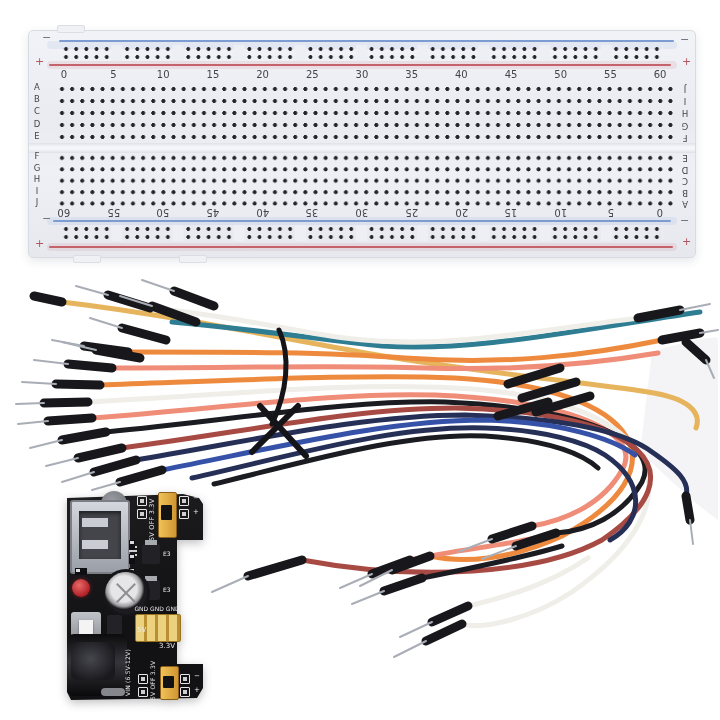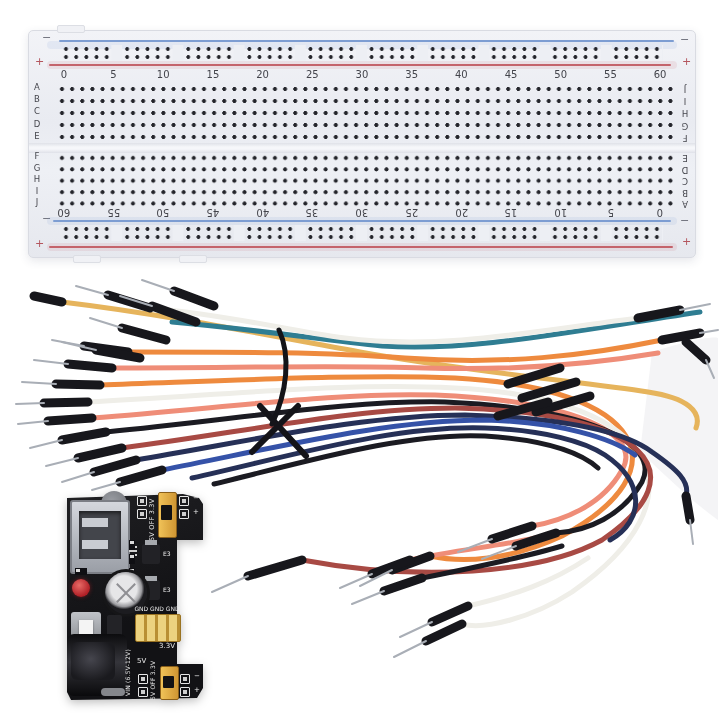--- a/index.html
+++ b/index.html
@@ -311,21 +311,21 @@
     <span class="mtext" style="left:98px;top:62px;font-size:6px;">E3</span>
     <div class="reg" style="left:77px;top:92px;"></div>
     <span class="mtext" style="left:98px;top:98px;font-size:6px;">E3</span>
 
     <div class="cap"></div>
     <div class="led"></div>
     <div class="smd" style="left:10px;top:80px;width:12px;height:7px;"></div>
 
     <span class="mtext" style="left:64px;top:117px;width:56px;text-align:center;font-size:6px;">GND GND GND</span>
     <div class="hdr"></div>
-    <span class="mtext" style="left:72px;top:169px;">5V</span>
+    <span class="mtext" style="left:72px;top:138px;">5V</span>
     <span class="mtext" style="left:94px;top:154px;">3.3V</span>
 
     <div class="btn"></div>
     <div class="blkbox"></div>
     <div class="jack"></div>
     <span class="mtext vtext" style="left:59px;top:150px;height:58px;font-size:6px;">VIN (6.5V-12V)</span>
 
     <span class="mtext vtext" style="left:84px;top:176px;height:36px;font-size:6px;">5V OFF 3.3V</span>
     <div class="jumper" style="left:95px;top:178px;width:17px;height:32px;"></div>
     <div class="jcap" style="left:98px;top:188px;width:11px;height:12px;"></div>

